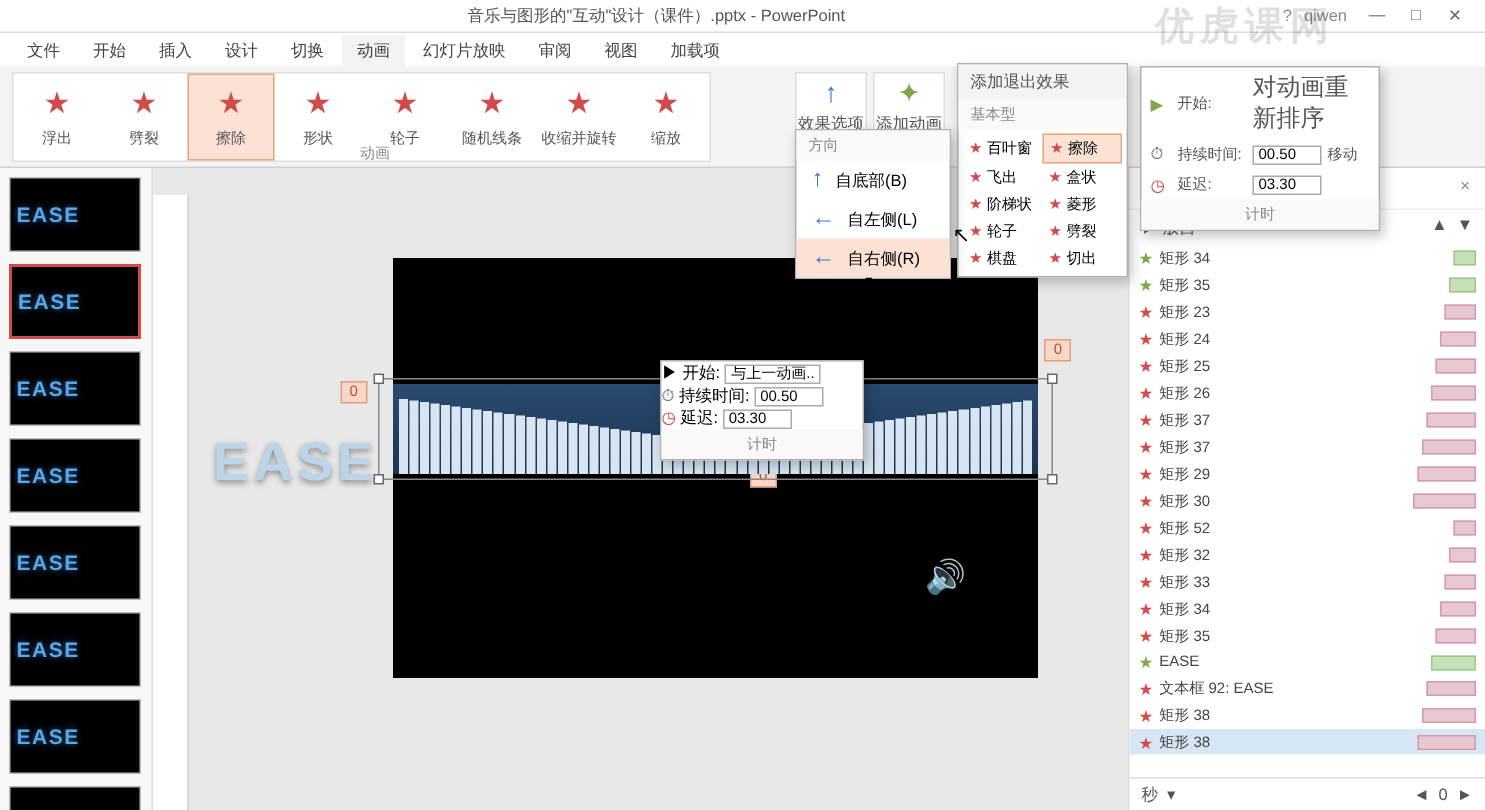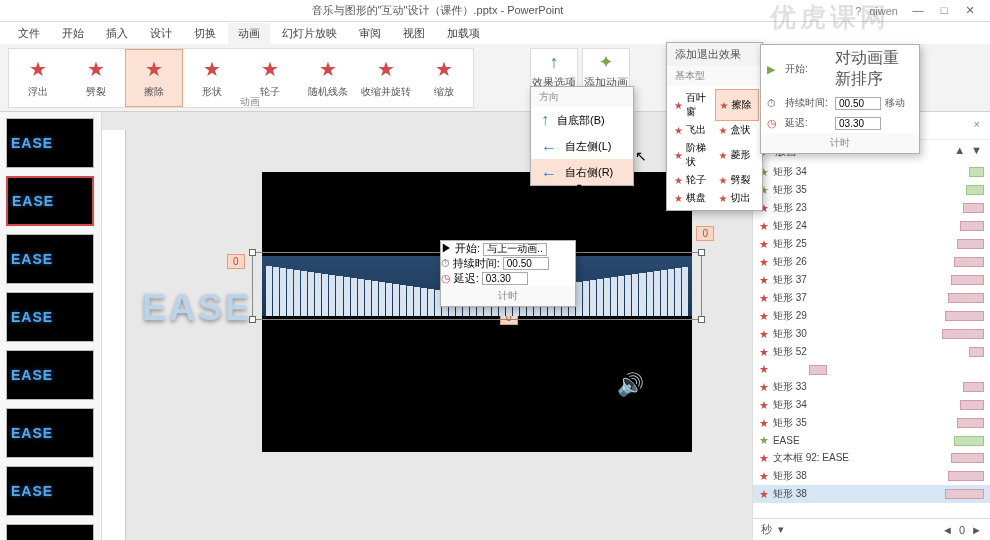--- a/index.html
+++ b/index.html
@@ -50,21 +50,21 @@
 .sp-row .nm{flex:1;color:#444;font-size:10px;white-space:nowrap;overflow:hidden}
 .sp-row .bar{height:10px;background:#e8c8d0;border:1px solid #d49aa8}
 .sp-row .bar.g{background:#c8e0b8;border-color:#9ac888}
 .sp-foot{position:absolute;bottom:0;left:0;right:0;height:22px;border-top:1px solid #ddd;display:flex;align-items:center;padding:0 8px;gap:6px;color:#555}
 .popup{position:absolute;background:#fff;border:1px solid #b0b0b0;box-shadow:2px 3px 8px rgba(0,0,0,.25);z-index:200}
 .popup .hdr{background:#f3f3f3;padding:4px 8px;color:#555}
 .popup .row{display:flex;align-items:center;padding:4px 10px;gap:8px;cursor:pointer}
 .popup .row .ar{color:#3d7cc9;font-size:16px;font-weight:bold}
 .popup .sec{padding:3px 8px;color:#888;font-size:10px;background:#f9f9f9}
 .popup input{width:46px;border:1px solid #aaa;padding:0 3px;font-size:10px}
-.exit-pop{top:42px;left:666px;width:97px}
+.exit-pop{top:42px;left:638px;width:114px}
 .exit-pop .grid{display:grid;grid-template-columns:1fr 1fr;padding:3px}
 .exit-pop .cell{display:flex;align-items:center;gap:3px;padding:2px 4px;cursor:pointer;font-size:10px}
 .exit-pop .cell .s{color:#d24a4a;font-size:10px}
 .exit-pop .cell.sel{background:#fbe2d5;border:1px solid #e6a87d}
 .dir-pop{top:86px;left:530px;width:104px}
 .dir-pop .row.hov{background:#fbe2d5}
 .tim-pop{top:44px;left:760px;width:160px}
 .tim-pop .frow{display:flex;align-items:center;gap:4px;padding:3px 6px}
 .tim-pop .frow .ic{width:14px;color:#7fa64a}
 .tim-pop .frow label{width:46px;color:#555;font-size:10px}
@@ -322,20 +322,21 @@
           <span class="nm">矩形 30</span>
           <span class="bar " style="width:42px;margin-left:84px"></span>
         </div>
         <div class="sp-row">
           <span class="s ">★</span>
           <span class="nm">矩形 52</span>
           <span class="bar " style="width:15px;margin-left:30px"></span>
         </div>
         <div class="sp-row">
           <span class="s ">★</span>
+          <span class="nm">矩形 32</span>
           <span class="bar " style="width:18px;margin-left:36px"></span>
         </div>
         <div class="sp-row">
           <span class="s ">★</span>
           <span class="nm">矩形 33</span>
           <span class="bar " style="width:21px;margin-left:42px"></span>
         </div>
         <div class="sp-row">
           <span class="s ">★</span>
           <span class="nm">矩形 34</span>

